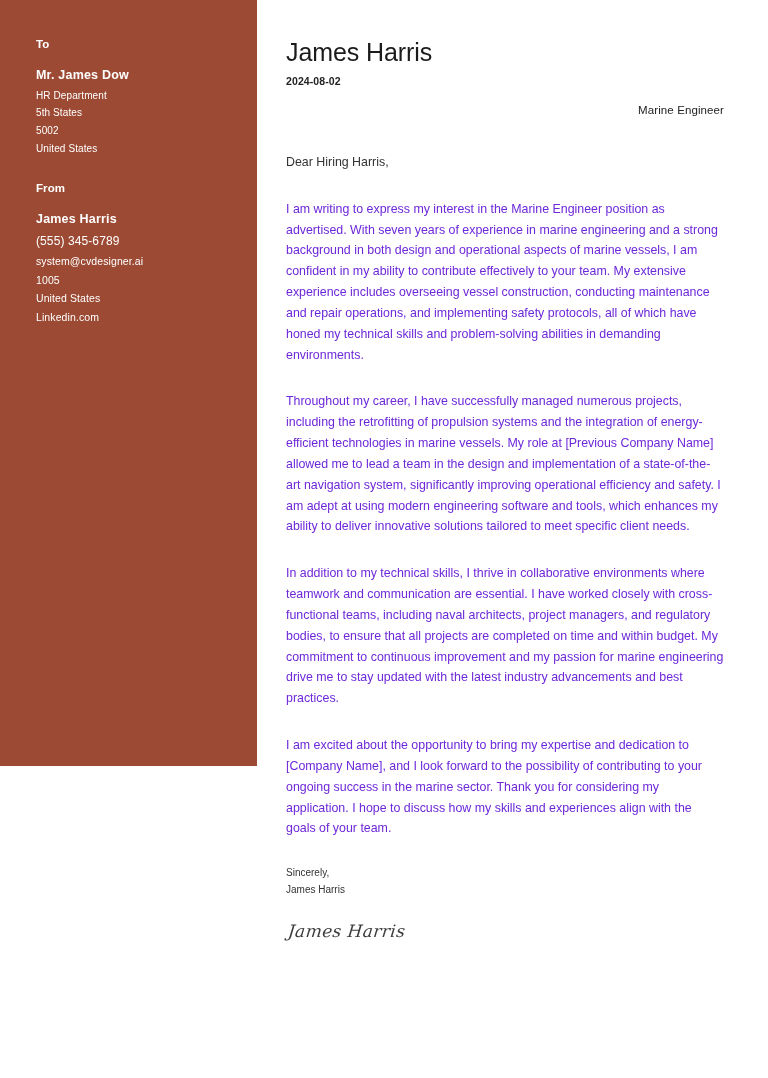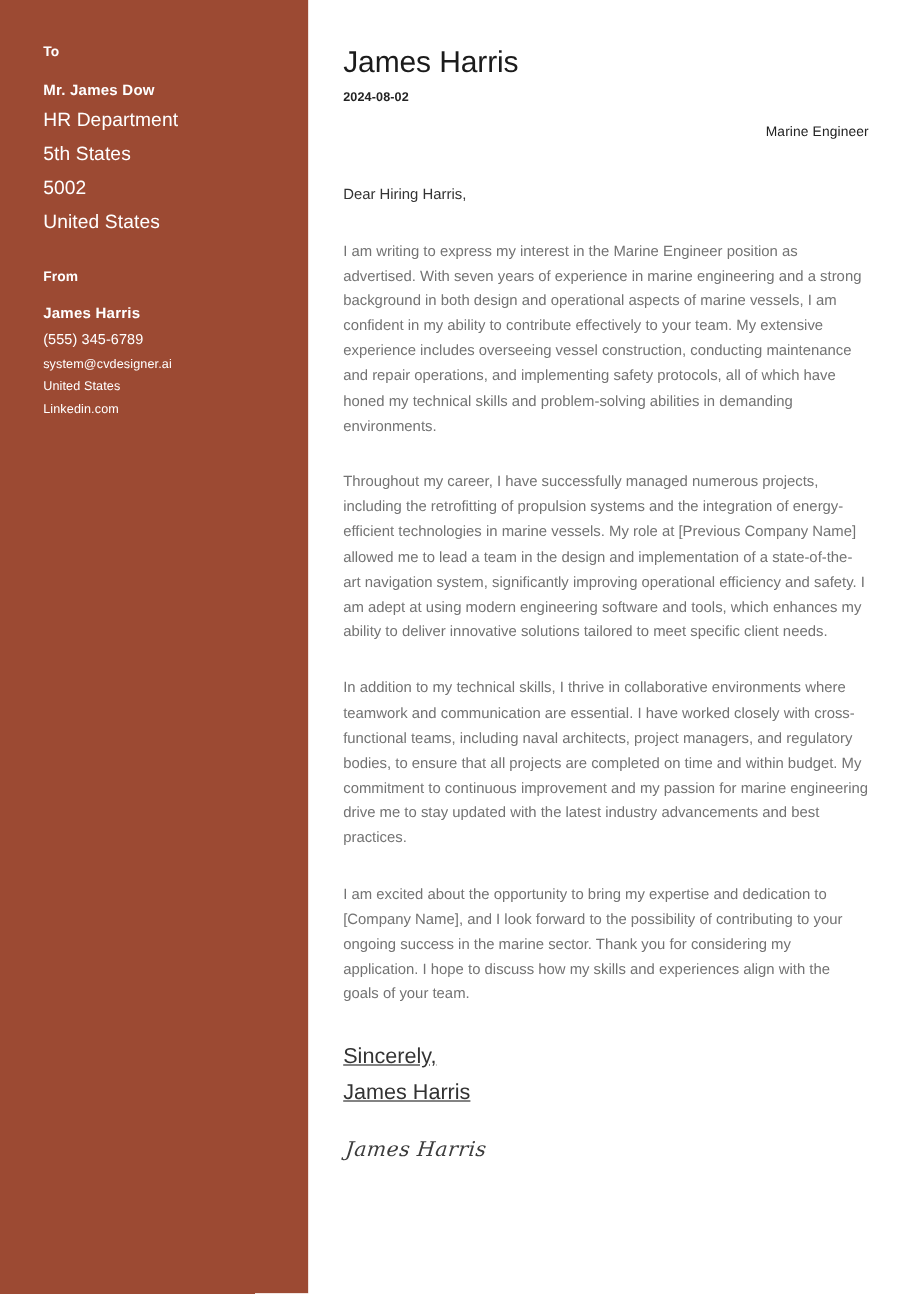--- a/index.html
+++ b/index.html
@@ -20,21 +20,21 @@
     background: #ffffff;
     overflow: hidden;
   }
 
   
   .sidebar {
     position: absolute;
     left: 0;
     top: 0;
     width: 257px;
-    height: 1078px;
+    height: 766px;
     background: #9c4a33;
     box-sizing: border-box;
     padding: 38px 30px 0 36px;
     color: #ffffff;
   }
 
   .side-label {
     font-size: 11.5px;
     font-weight: bold;
     line-height: 1.2;
@@ -50,21 +50,21 @@
   .side-name {
     font-size: 12.5px;
     font-weight: bold;
     line-height: 1.75;
     margin: 0;
     letter-spacing: 0.2px;
     white-space: nowrap;
   }
 
   .side-line {
-    font-size: 16px;
+    font-size: 10px;
     font-weight: normal;
     line-height: 1.78;
     margin: 0;
     letter-spacing: 0.1px;
     white-space: nowrap;
   }
 
   .side-line.sm {
     font-size: 10.5px;
     line-height: 1.78;
@@ -119,33 +119,32 @@
     font-size: 12.4px;
     font-weight: 400;
     color: #333333;
     line-height: 1.65;
     margin: 0 0 26px 0;
   }
 
   .letter-para {
     font-size: 12.4px;
     font-weight: 400;
-    color: #737373;
+    color: #6d28d9;
     line-height: 1.68;
     margin: 0 0 26px 0;
     text-align: left;
   }
 
   .letter-closing {
-    font-size: 18px;
+    font-size: 10px;
     font-weight: 400;
     color: #333333;
     line-height: 1.68;
     margin: 0;
-    text-decoration: underline;
   }
 
   .signature {
     margin: 22px 0 0 2px;
     font-family: "DejaVu Serif", serif;
     font-style: italic;
     font-size: 17px;
     color: #3d3d3d;
     letter-spacing: 0.4px;
     line-height: 1.2;
@@ -167,20 +166,21 @@
       <div class="side-line">5th States</div>
       <div class="side-line">5002</div>
       <div class="side-line">United States</div>
     </div>
 
     <div class="side-block">
       <div class="side-label">From</div>
       <div class="side-name">James Harris</div>
       <div class="side-line phone">(555) 345-6789</div>
       <div class="side-line sm">system@cvdesigner.ai</div>
+      <div class="side-line sm">1005</div>
       <div class="side-line sm">United States</div>
       <div class="side-line sm">Linkedin.com</div>
     </div>
 
   </aside>
 
   <main class="letter">
 
     <h1 class="letter-name">James Harris</h1>
 

